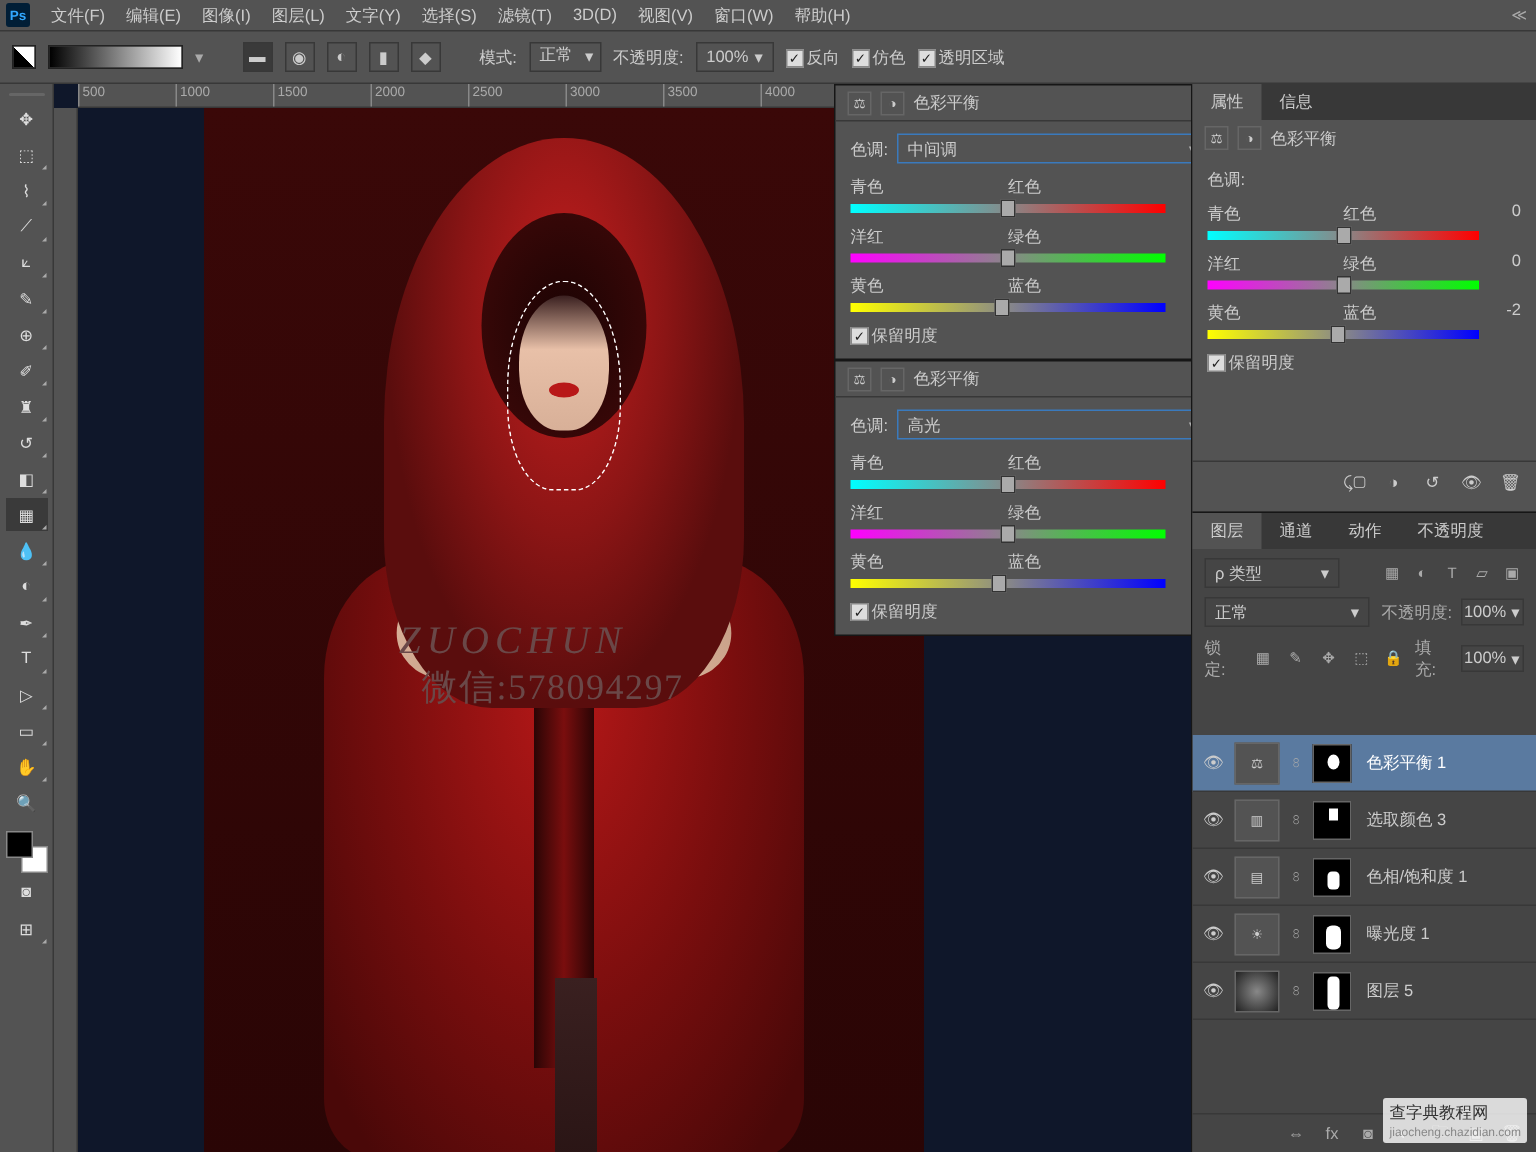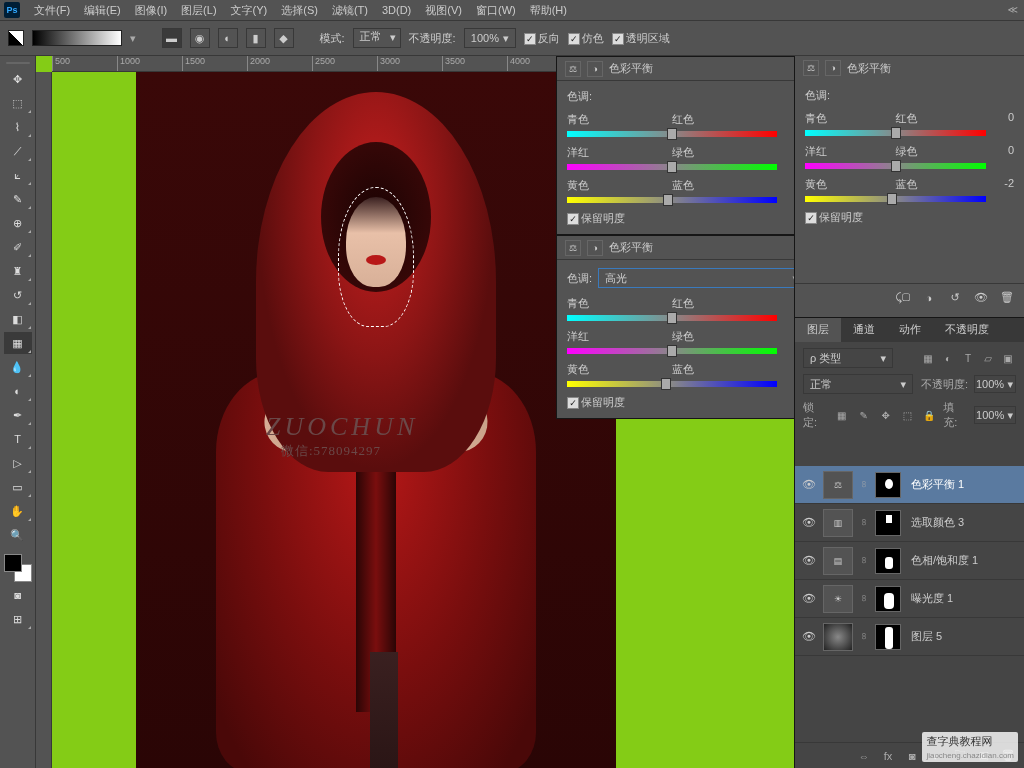--- a/index.html
+++ b/index.html
@@ -18,39 +18,39 @@
 .opt-pct{width:52px;height:20px;border:1px solid #383838;display:flex;align-items:center;justify-content:center}
 .chk{width:12px;height:12px;border:1px solid #888;background:#ddd;display:inline-flex;align-items:center;justify-content:center;color:#222;font-size:9px;margin-right:2px}
 .main{display:flex;height:712px}
 .toolbar{width:36px;background:#535353;border-right:1px solid #383838;display:flex;flex-direction:column;align-items:center;padding-top:4px;gap:2px}
 .tool{width:28px;height:22px;display:flex;align-items:center;justify-content:center;color:#ddd;position:relative;cursor:pointer}
 .tool.sel{background:#3a3a3a}
 .tool .tri{position:absolute;right:1px;bottom:1px;width:0;height:0;border-left:3px solid transparent;border-bottom:3px solid #aaa}
 .swatch-box{margin-top:6px;width:28px;height:28px;position:relative}
 .swatch-box .fg{position:absolute;width:18px;height:18px;border:1px solid #888;background:#000;top:0;left:0}
 .swatch-box .bg{position:absolute;width:18px;height:18px;border:1px solid #888;background:#fff;bottom:0;right:0}
-.canvas-area{flex:1;background:#84cc16;position:relative;overflow:hidden}
+.canvas-area{flex:1;background:#0f172a;position:relative;overflow:hidden}
 .ruler-h{position:absolute;top:0;left:16px;right:0;height:16px;background:#535353;border-bottom:1px solid #383838;display:flex}
 .ruler-h .tick{flex:0 0 65px;border-left:1px solid #888;font-size:9px;padding-left:2px;color:#aaa}
 .ruler-v{position:absolute;top:16px;left:0;width:16px;bottom:0;background:#535353;border-right:1px solid #383838}
 .photo{position:absolute;top:16px;left:100px;width:480px;height:700px;background:linear-gradient(180deg,#3a0808 0%,#2a0505 100%)}
 .hood{position:absolute;top:20px;left:120px;width:240px;height:380px;background:radial-gradient(ellipse at 50% 30%,#c41e1e 0%,#8b1515 40%,#5a0d0d 70%);border-radius:50% 50% 30% 30%}
 .hood-inner{position:absolute;top:50px;left:50%;transform:translateX(-50%);width:110px;height:150px;background:radial-gradient(ellipse,#1a0303 0%,#3a0808 80%);border-radius:50%}
 .face{position:absolute;top:105px;left:50%;transform:translateX(-50%);width:60px;height:90px;background:linear-gradient(180deg,#3a2020 0%,#e8c0a8 40%,#d8b098 100%);border-radius:50% 50% 45% 45%}
 .lips{position:absolute;top:58px;left:50%;transform:translateX(-50%);width:20px;height:10px;background:#b81818;border-radius:50%}
 .selection{position:absolute;top:95px;left:50%;transform:translateX(-50%);width:76px;height:140px;border:1.5px dashed #fff;border-radius:50% 50% 40% 40%}
 .arms{position:absolute;top:220px;left:130px;width:220px;height:180px}
 .arm-l,.arm-r{position:absolute;width:60px;height:170px;background:linear-gradient(90deg,#d8b098,#c8a088);border-radius:30px}
 .arm-l{left:30px;transform:rotate(35deg)}
 .arm-r{right:30px;transform:rotate(-35deg)}
 .dress{position:absolute;top:300px;left:80px;width:320px;height:400px;background:radial-gradient(ellipse at 50% 20%,#b81818 0%,#7a0e0e 50%,#4a0808 90%);border-radius:20% 20% 10% 10%}
 .dress-fold{position:absolute;bottom:60px;left:50%;transform:translateX(-50%);width:40px;height:260px;background:linear-gradient(90deg,#2a0505,#7a0e0e,#2a0505)}
 .leg{position:absolute;bottom:0;left:48%;width:28px;height:120px;background:linear-gradient(180deg,#3a2020,#2a1515)}
 .watermark{position:absolute;top:340px;left:130px;color:#6a4848;font-size:26px;font-style:italic;letter-spacing:4px;font-family:serif}
-.watermark2{position:absolute;top:370px;left:145px;color:#6a4848;font-size:13px;font-family:serif;letter-spacing:1px}
+.watermark2{position:absolute;top:370px;left:145px;color:#6a4848;font-size:24px;font-family:serif;letter-spacing:1px}
 .panels-float{position:absolute;top:0;left:520px;width:260px;display:flex;flex-direction:column}
 .panel{background:#535353;border:1px solid #161616;margin-bottom:0}
 .panel-hdr{height:24px;display:flex;align-items:center;padding:0 8px;gap:6px;border-bottom:1px solid #383838}
 .panel-hdr .pi{width:16px;height:16px;border:1px solid #666;display:flex;align-items:center;justify-content:center;font-size:9px}
 .panel-body{padding:8px 10px}
 .prow{display:flex;align-items:center;gap:6px;margin-bottom:8px}
 .pselect{flex:1;height:20px;background:#535353;border:1px solid #3a7abd;padding:0 6px;display:flex;align-items:center;justify-content:space-between}
 .pselect::after{content:"▾";color:#aaa}
 .slider-row{margin-bottom:8px}
 .slider-labels{display:flex;justify-content:space-between;font-size:10px;margin-bottom:2px}
@@ -210,20 +210,23 @@
 
       <div class="panel">
         <div class="panel-hdr">
           <span class="pi">⚖</span>
           <span class="pi">◑</span>
           <span>色彩平衡</span>
         </div>
         <div class="panel-body">
           <div class="prow">
             <span>色调:</span>
+            <div class="pselect">
+                <span>中间调</span>
+              </div>
           </div>
           <div class="slider-row">
             <div class="slider-labels">
                 <span>青色</span>
                 <span>红色</span>
                 <span class="val">0</span>
               </div>
             <div class="slider-track grad-cr">
                 <div class="slider-thumb" style="left:50%"></div>
               </div>
@@ -295,20 +298,24 @@
                 <div class="slider-thumb" style="left:47%"></div>
               </div>
           </div>
           <label><span class="chk">✓</span><span>保留明度</span></label>
         </div>
       </div>
     </div>
   </div>
 
   <div class="right-dock">
+    <div class="dock-tabs">
+      <div class="tab active">属性</div>
+      <div class="tab">信息</div>
+    </div>
     <div class="prop-panel">
       <div class="panel-hdr" style="border:none">
         <span class="pi">⚖</span>
         <span class="pi">◑</span>
         <span>色彩平衡</span>
       </div>
       <div class="panel-body">
         <div class="prow">
           <span>色调:</span>
         </div>

